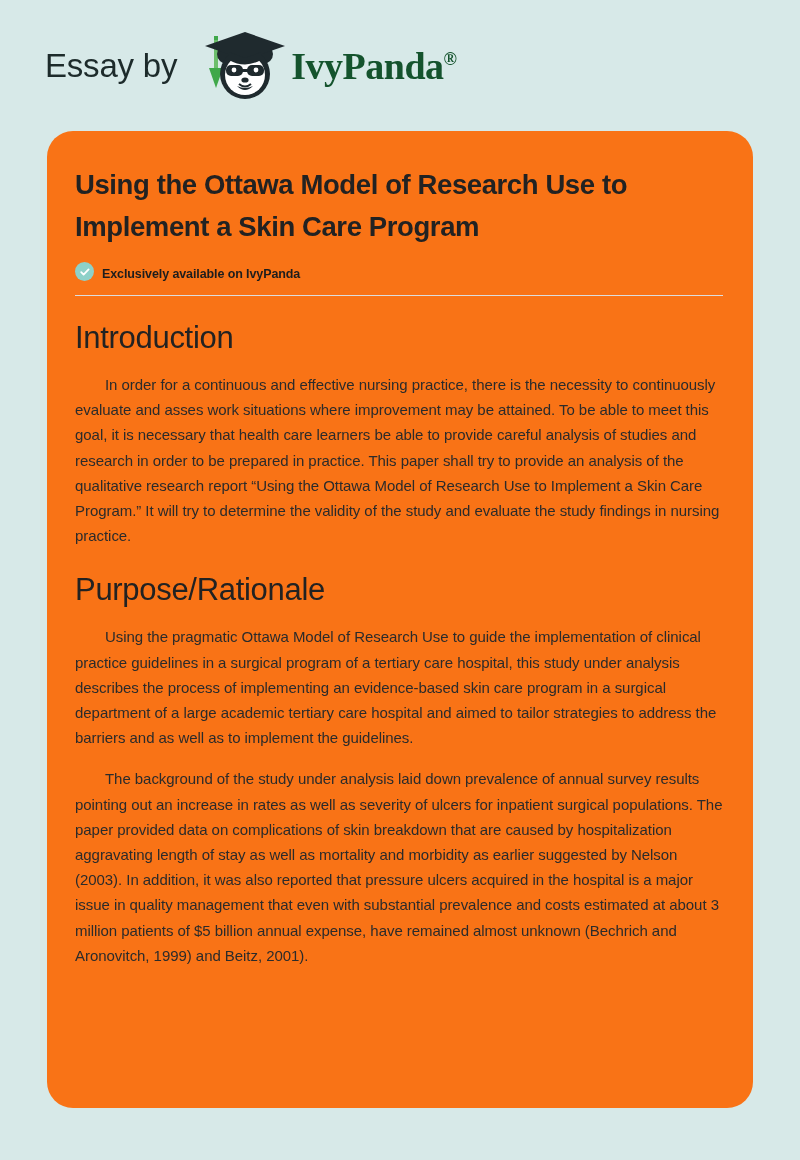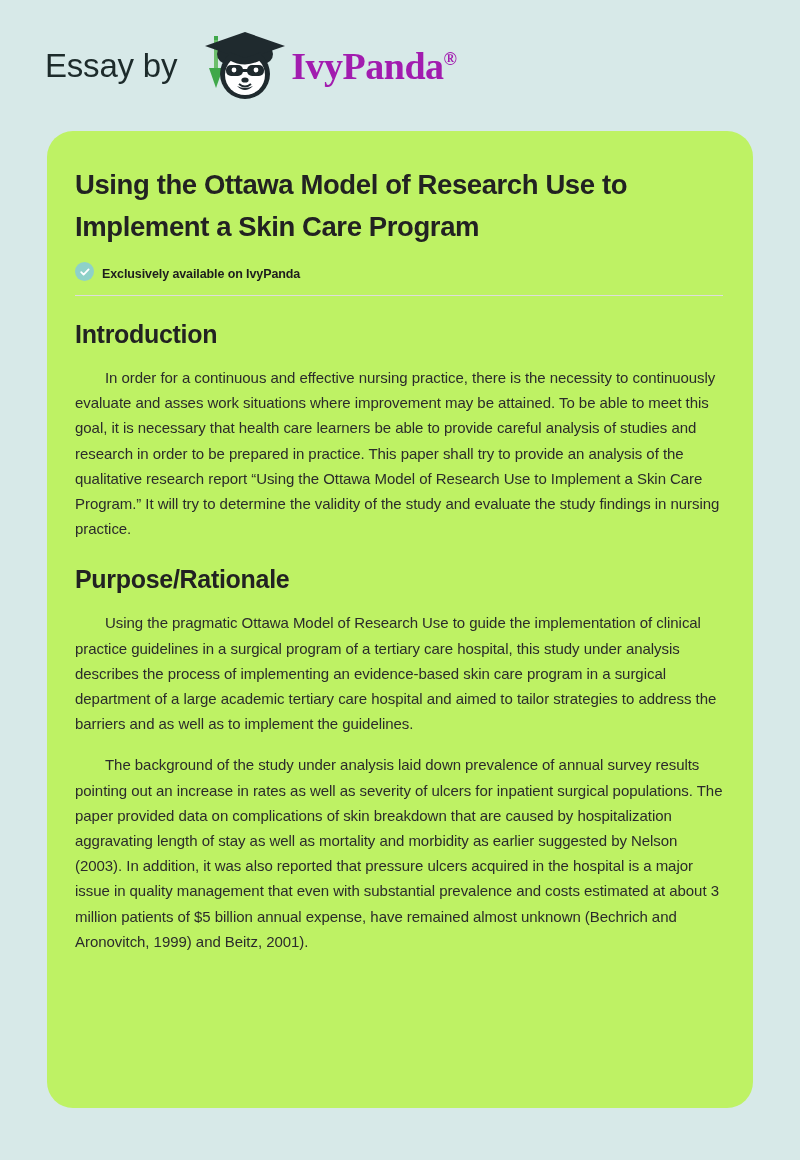--- a/index.html
+++ b/index.html
@@ -43,40 +43,40 @@
   .panda-mark {
     width: 96px;
     height: 72px;
     display: block;
     flex: none;
   }
   .brand-word {
     font-family: "Liberation Serif", serif;
     font-weight: bold;
     font-size: 38px;
-    color: #a21caf;
+    color: #14532d;
     letter-spacing: -0.5px;
     margin-left: 2px;
     white-space: nowrap;
     position: relative;
   }
   .brand-word .reg {
     font-size: 18px;
     vertical-align: super;
     font-weight: bold;
   }
 
   
   .paper-card {
     position: absolute;
     left: 47px;
     top: 131px;
     width: 706px;
     height: 977px;
-    background: #bef264;
+    background: #f97316;
     border-radius: 26px;
     box-sizing: border-box;
     padding: 33px 30px 0 28px;
     overflow: hidden;
   }
   .doc-title {
     font-size: 27.5px;
     line-height: 42px;
     font-weight: bold;
     color: #222222;
@@ -107,22 +107,22 @@
     letter-spacing: -0.1px;
   }
   .divider {
     height: 1px;
     background: #dddddd;
     margin: 14px 0 0 0;
     border: 0;
   }
 
   h2.section-heading {
-    font-size: 25px;
-    font-weight: bold;
+    font-size: 31px;
+    font-weight: normal;
     color: #222222;
     margin: 24px 0 0 0;
     letter-spacing: -0.3px;
   }
   p.body-text {
     font-size: 15px;
     line-height: 25.2px;
     color: #2b2b2b;
     margin: 16px 0 0 0;
     text-indent: 30px;

